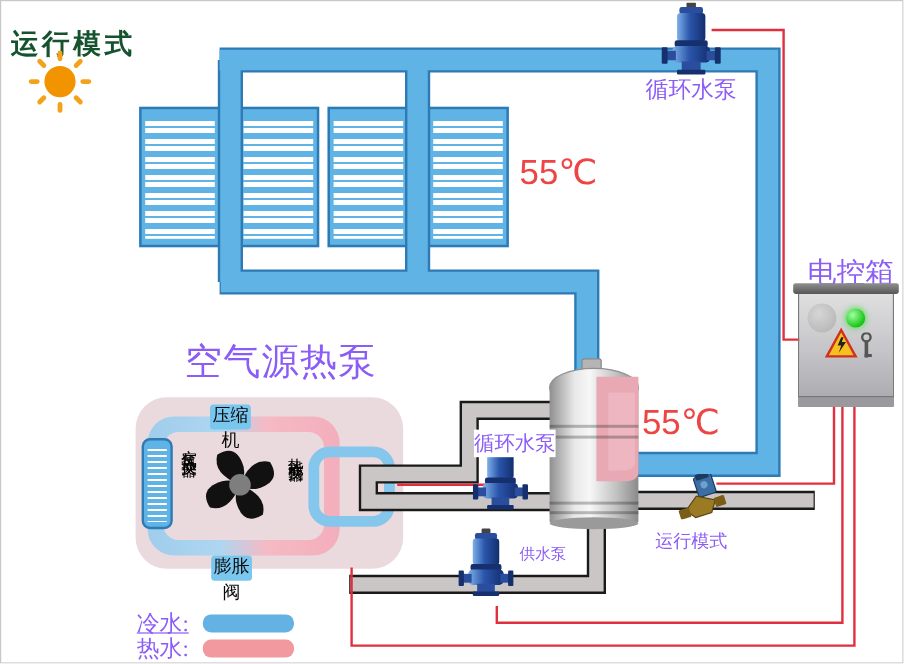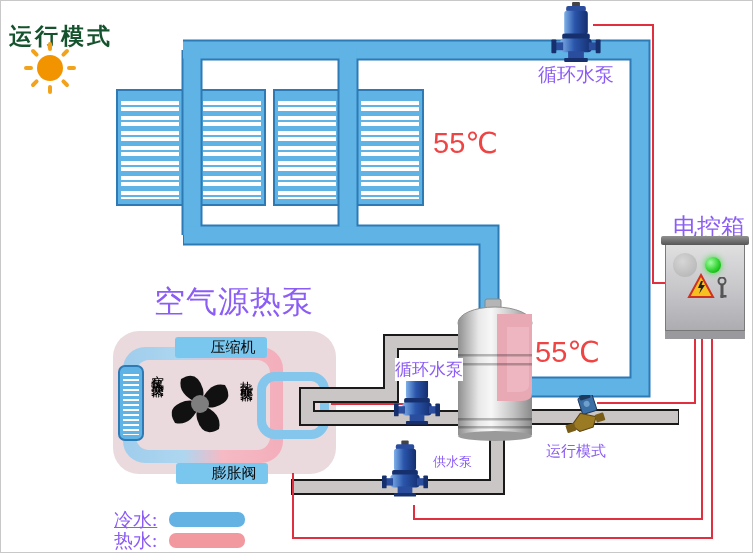--- a/index.html
+++ b/index.html
@@ -24,22 +24,22 @@
   
   #hp-body{left:112px;top:330px;width:223px;height:143px;background:#ebdadd;border-radius:26px;}
   #hp-ring{left:122px;top:346px;width:160px;height:116px;border-radius:22px;
     background:linear-gradient(90deg,#9fcdec 0%,#aed6f0 38%,#f5bac4 62%,#f3aebb 100%);}
   #hp-ring-hole{left:135px;top:359px;width:134px;height:90px;border-radius:13px;background:#ebdadd;}
   #hp-evap{left:117px;top:364px;width:26px;height:76px;background:#5fb3e5;border:2px solid #2d7ab5;
     border-radius:7px;box-sizing:border-box;}
   #hp-evap .fins{position:absolute;left:3px;right:3px;top:4px;bottom:4px;
     background:repeating-linear-gradient(180deg,transparent 0 3px,#fff 3px 5px);}
   #hp-coil{left:256px;top:371px;width:72px;height:67px;border:9px solid #85c6ec;border-radius:18px;box-sizing:border-box;}
-  .hp-btn{position:absolute;width:68px;height:21px;background:#79c6ee;border-radius:3px;
-    font-size:15px;line-height:21px;text-align:center;color:#0a0a0a;padding-left:24px;}
+  .hp-btn{position:absolute;width:34px;height:21px;background:#79c6ee;border-radius:3px;
+    font-size:15px;line-height:21px;text-align:center;color:#0a0a0a;}
   .hp-vlabel{position:absolute;font-size:13px;color:#000;}
   
   #cbox{left:664px;top:238px;width:80px;height:100px;background:linear-gradient(180deg,#e2e2e2,#c4c4c8 55%,#a8a8ac);
     border:1px solid #7a7a7a;border-radius:2px;box-sizing:border-box;}
   #cbox-lid{left:660px;top:235px;width:88px;height:9px;background:linear-gradient(180deg,#909090,#565656);border-radius:2px;}
   #cbox-foot{left:664px;top:329px;width:80px;height:9px;background:#9a9a9e;border-top:1px solid #777;box-sizing:border-box;}
   #cbox-speaker{left:672px;top:252px;width:24px;height:24px;border-radius:50%;
     background:radial-gradient(circle at 40% 35%,#d6d6d6,#b0b0b0);}
   #cbox-led{left:704px;top:256px;width:16px;height:16px;border-radius:50%;
     background:radial-gradient(circle at 35% 35%,#a0ffa0,#15c415 70%,#0a8a0a);box-shadow:0 0 6px #35e035;}

